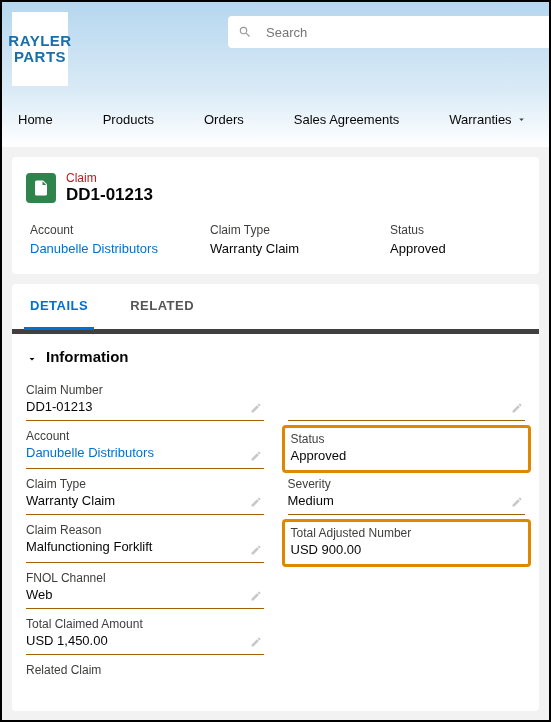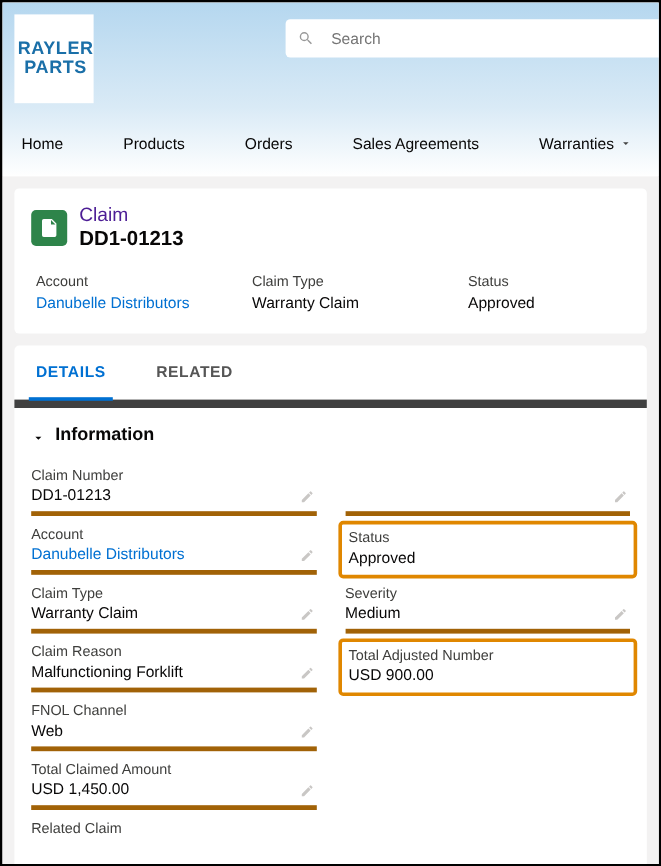--- a/index.html
+++ b/index.html
@@ -1,48 +1,48 @@
 <!DOCTYPE html>
 <html><head>
 <meta charset="utf-8">
 <style>
 * { box-sizing: border-box; margin: 0; padding: 0; }
 body { font-family: -apple-system, BlinkMacSystemFont, "Segoe UI", Arial, sans-serif; font-size: 13px; color: #3e3e3c; background: #fff; border: 2px solid #000; width: 551px; height: 722px; overflow: hidden; }
 .header-area { background: linear-gradient(180deg, #b5d7ef 0%, #d9eaf6 60%, #ffffff 100%); padding-bottom: 8px; }
 .top-bar { display: flex; align-items: flex-start; padding: 10px 0 0 10px; gap: 160px; }
-.logo-box { background: #fff; width: 66px; height: 74px; display: flex; align-items: center; justify-content: flex-end;}
+.logo-box { background: #fff; width: 56px; height: 74px; display: flex; align-items: center; justify-content: center;}
 .logo-text { font-family: Impact, "Arial Black", sans-serif; font-size: 15px; font-weight: 700; color: #1a6fa8; letter-spacing: 0.5px; line-height: 1.05; text-align: center; }
 .search-wrap { background: #fff; border-radius: 4px; display: flex; align-items: center; padding: 4px 10px; height: 32px; flex: 1; margin-top: 4px; border-top-right-radius:0; border-bottom-right-radius:0;}
 .search-wrap svg { width: 14px; height: 14px; fill: #999; margin-right: 14px; }
 .search-input { border: none; outline: none; font-size: 13px; color: #555; flex: 1; background: transparent; }
 .nav-bar { display: flex; align-items: flex-start; padding: 26px 16px 12px 16px; gap: 50px; font-size: 13px; color: #080707; }
 .nav-item { cursor: pointer; display: flex; align-items: center; gap: 4px; }
 .nav-item svg { width: 11px; height: 11px; fill: #444; }
 .content-area { padding: 10px; background: #f3f2f2; }
 .record-header { background: #fff; border-radius: 4px; padding: 14px 14px 18px 14px; margin-bottom: 10px; }
 .title-row { display: flex; align-items: center; gap: 10px; margin-bottom: 18px; }
 .icon-box { width: 30px; height: 30px; background: #2e844a; border-radius: 4px; display: flex; align-items: center; justify-content: center; }
 .icon-box svg { width: 18px; height: 18px; fill: #fff; }
-.object-label { font-size: 16px; color: #4c1d95; }
+.object-label { font-size: 12px; color: #b91c1c; }
 .record-name { font-size: 17px; font-weight: 700; color: #080707; }
 .summary-row { display: flex; gap: 40px; padding-left: 4px; }
 .summary-item { min-width: 140px; }
 .summary-label { font-size: 12px; color: #3e3e3c; margin-bottom: 4px; }
 .summary-value { font-size: 13px; color: #080707; }
 .summary-value.link { color: #0070d2; cursor: pointer; }
 .detail-card { background: #fff; border-radius: 4px; }
-.tabs { display: flex; border-bottom: 7px solid #404040; padding: 0 12px; }
+.tabs { display: flex; border-bottom: 5px solid #404040; padding: 0 12px; }
 .tab { padding: 14px 6px; font-size: 13px; font-weight: 700; letter-spacing: 0.5px; color: #555; cursor: pointer; margin-right: 30px; }
 .tab.active { color: #0070d2; border-bottom: 3px solid #0070d2; margin-bottom: -1px; }
 .section { padding: 14px; }
 .section-head { display: flex; align-items: flex-end; gap: 8px; cursor: pointer; margin-bottom: 18px; }
 .section-head svg { width: 12px; height: 12px; fill: #080707; }
 .section-title { font-size: 15px; font-weight: 700; color: #080707; }
 .fields-grid { display: grid; grid-template-columns: 1fr 1fr; column-gap: 24px; row-gap: 8px; }
-.field { position: relative; border-bottom: 4px solid #a16207; padding: 0 18px 6px 0; min-height: 34px;}
+.field { position: relative; border-bottom: 1px solid #a16207; padding: 0 18px 6px 0; min-height: 34px;}
 .field.no-border { border-bottom: none; }
 .field-label { font-size: 12px; color: #3e3e3c; margin-bottom: 2px; }
 .field-value { font-size: 13px; color: #080707; }
 .field-value.link { color: #0070d2; cursor: pointer; }
 .edit-pencil { position: absolute; right: 2px; bottom: 6px; width: 12px; height: 12px; fill: #c9c7c5; }
 .highlight-box { border: 3px solid #e08700; border-radius: 4px; padding: 4px 6px 4px 6px; margin: -4px -6px; }
 .spacer-col { }
 </style>
 </head>
 <body>

